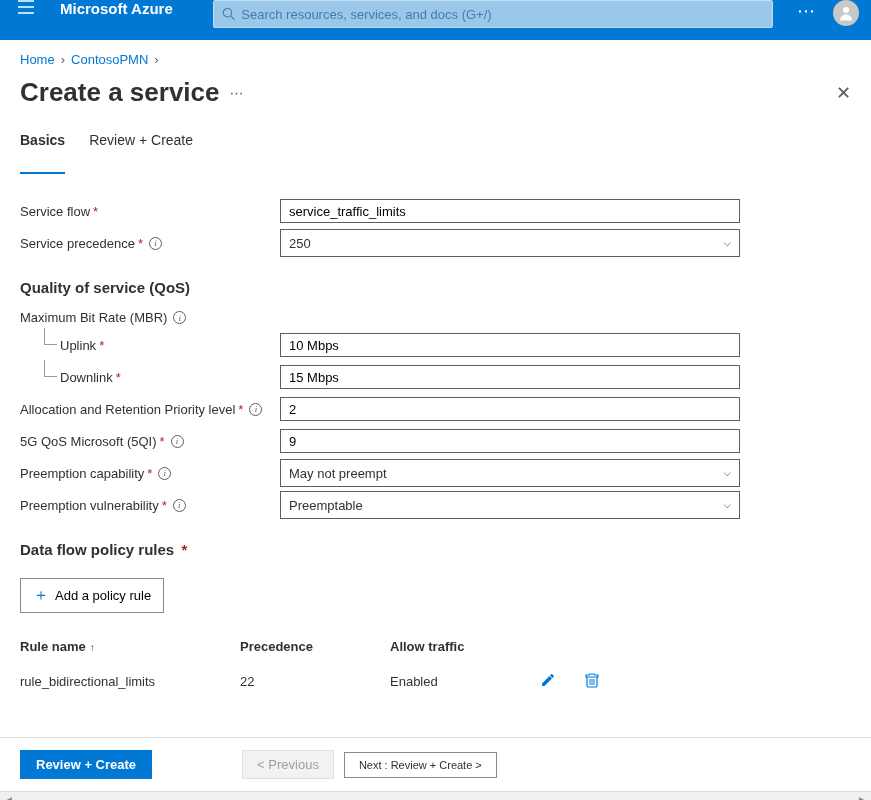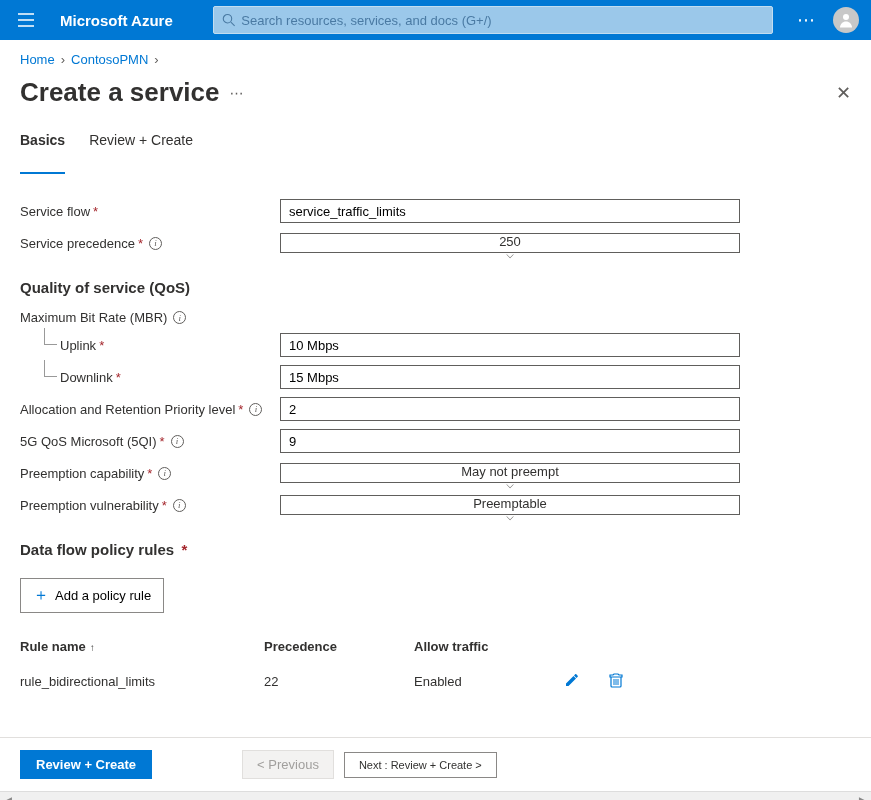--- a/index.html
+++ b/index.html
@@ -1,19 +1,19 @@
 <!DOCTYPE html>
 <html><head>
 <meta charset="utf-8">
 <style>
   * { box-sizing: border-box; margin: 0; padding: 0; }
   body { font-family: "Segoe UI", Arial, sans-serif; font-size: 13px; color: #323130; background: #fff; width: 871px; }
   
   
-  .topbar { background: #0078d4; height: 40px; display: flex; align-items: center; padding: 0 12px; color: #fff; }
+  .topbar { background: #0078d4; height: 40px; display: flex; padding: 0 12px; color: #fff; }
   .hamburger { width: 28px; display: flex; justify-content: center; cursor: pointer; }
   .brand { font-size: 15px; font-weight: 600; margin-left: 20px; margin-right: 40px; }
   .searchbox { flex: 0 0 560px; background: #9bc8ea; border: 1px solid #c2ddf0; border-radius: 2px; height: 28px; display: flex; align-items: center; padding: 0 8px; color: #fff; }
   .searchbox input { background: transparent; border: none; outline: none; color: #4a7aa3; font-size: 13px; margin-left: 6px; width: 100%; }
   .searchbox input::placeholder { color: #4a7aa3; }
   .top-spacer { flex: 1; }
   .top-dots { color: #fff; font-size: 18px; letter-spacing: 2px; margin-right: 16px; cursor: pointer; }
   .avatar { width: 26px; height: 26px; border-radius: 50%; background: #c8c8c8; display: flex; align-items: center; justify-content: center; }
   .avatar svg { fill: #fff; }
 
@@ -35,34 +35,34 @@
 
   
   .form-row { display: flex; align-items: center; min-height: 28px; margin-bottom: 4px; }
   .label-col { width: 260px; display: flex; align-items: center; font-size: 13px; }
   .label-col.indent { padding-left: 40px; position: relative; }
   .label-col.indent::before { content: ""; position: absolute; left: 24px; top: -10px; bottom: 50%; width: 12px; border-left: 1px solid #999; border-bottom: 1px solid #999; }
   .req { color: #a4262c; margin-left: 3px; }
   .info-icon { margin-left: 6px; width: 13px; height: 13px; border: 1px solid #605e5c; border-radius: 50%; display: inline-flex; align-items: center; justify-content: center; font-size: 9px; font-style: italic; color: #605e5c; font-family: Georgia, serif; }
   .input-col { flex: 1; max-width: 460px; }
   .txt { width: 100%; height: 24px; border: 1px solid #605e5c; padding: 0 8px; font-size: 13px; outline: none; }
-  .sel { width: 100%; height: 20px; border: 1px solid #605e5c; padding: 0 8px; font-size: 13px; display: flex; align-items: center; justify-content: space-between; cursor: pointer; flex-direction: column; }
+  .sel { width: 100%; height: 28px; border: 1px solid #605e5c; padding: 0 8px; font-size: 13px; display: flex; align-items: center; justify-content: space-between; cursor: pointer; }
   .chev { font-size: 10px; color: #605e5c; }
 
   .section-title { font-size: 15px; font-weight: 700; margin-top: 22px; margin-bottom: 14px; }
   .sub-label { font-size: 13px; margin-top: 14px; margin-bottom: 6px; display: flex; align-items: center; }
 
   
   .btn-outline { border: 1px solid #8a8886; background: #fff; padding: 6px 12px; font-size: 13px; display: inline-flex; align-items: center; gap: 6px; cursor: pointer; margin-top: 6px; }
   .plus-icon { color: #0078d4; font-size: 16px; font-weight: 400; }
 
   .rule-table { margin-top: 26px; }
   .rule-header { display: flex; font-size: 13px; font-weight: 600; padding-bottom: 8px; }
   .rule-row { display: flex; font-size: 13px; padding: 10px 0; align-items: center; }
-  .col-name { width: 244px; }
+  .col-name { width: 220px; }
   .col-prec { width: 150px; }
   .col-allow { width: 140px; }
   .col-action { display: flex; gap: 28px; padding-left: 10px; }
   .sort-arrow { font-size: 10px; margin-left: 4px; }
   .icon-btn { color: #0078d4; cursor: pointer; }
 
   
   .footer { border-top: 1px solid #e1dfdd; margin-top: 36px; padding: 12px 20px; display: flex; gap: 10px; align-items: center; }
   .btn-primary { background: #0078d4; color: #fff; border: none; padding: 7px 16px; font-size: 13px; font-weight: 600; cursor: pointer; }
   .btn-disabled { background: #f3f2f1; color: #a19f9d; border: 1px solid #e1dfdd; padding: 6px 14px; font-size: 13px; cursor: default; }

